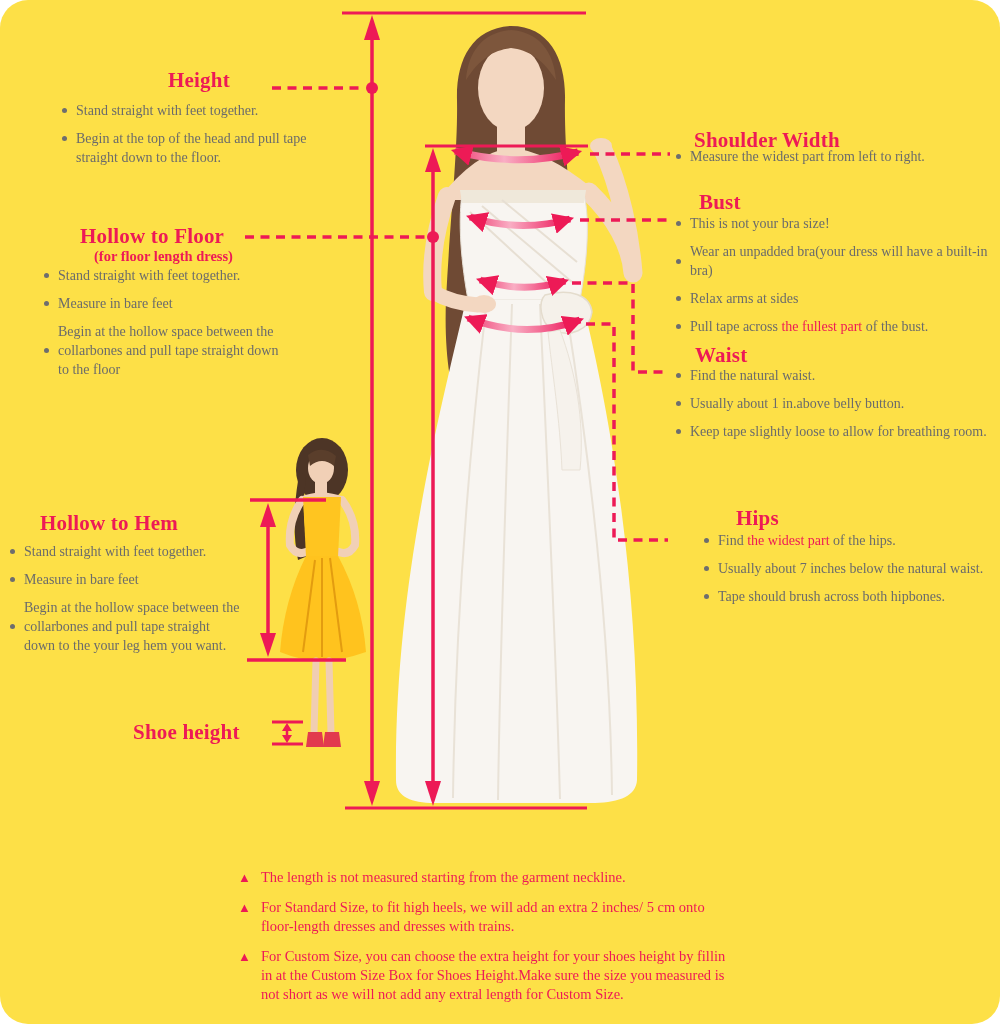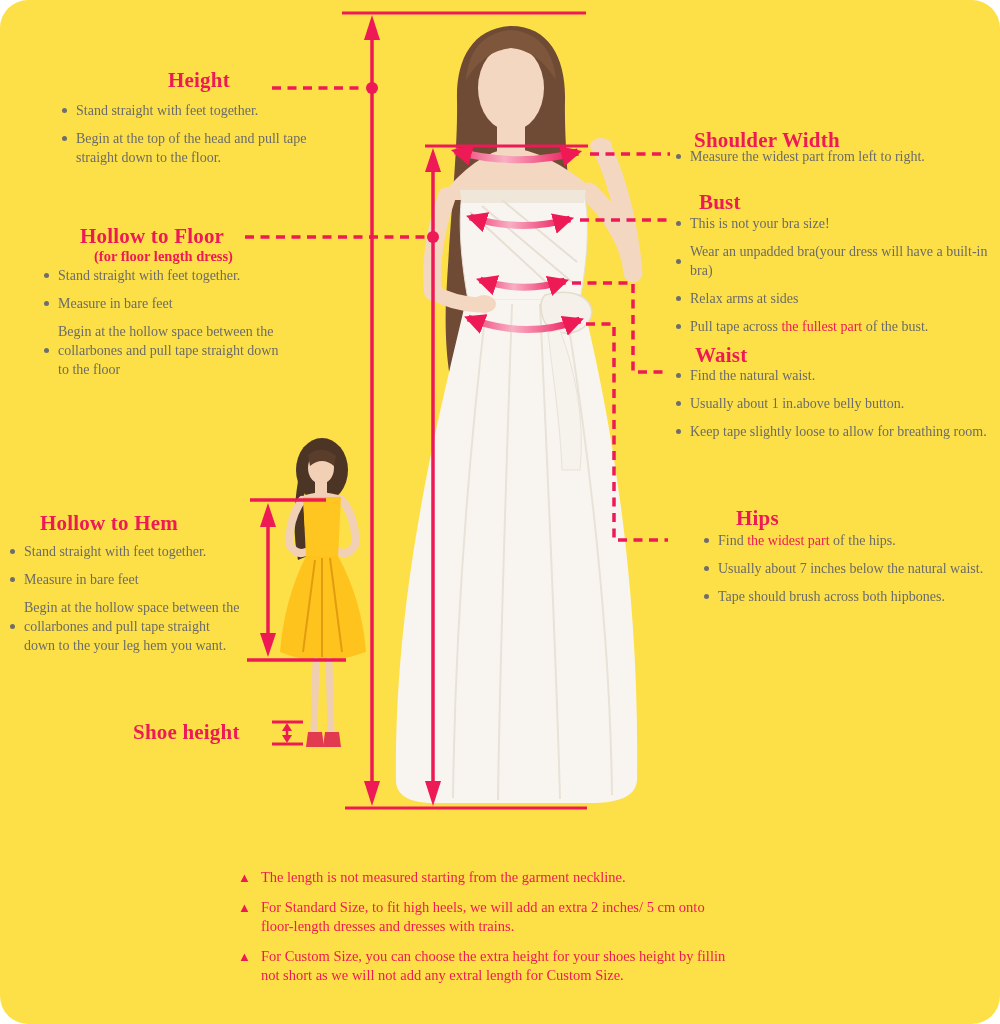--- a/index.html
+++ b/index.html
@@ -257,18 +257,19 @@
       <span class="tri">▲</span>
       <span>
         <div>For Standard Size, to fit high heels, we will add an extra 2 inches/ 5  cm onto</div>
         <div>floor-length dresses and dresses with trains.</div>
       </span>
     </div>
     <div class="note">
       <span class="tri">▲</span>
       <span>
         <div>For Custom Size, you can choose the extra height for your shoes height by fillin</div>
+        <div>in at the Custom Size Box for Shoes Height.Make sure the size you measured is</div>
         <div>not short as we will not add any extral length for Custom Size.</div>
       </span>
     </div>
   </div>
 
 </div>
 
 </body></html>

